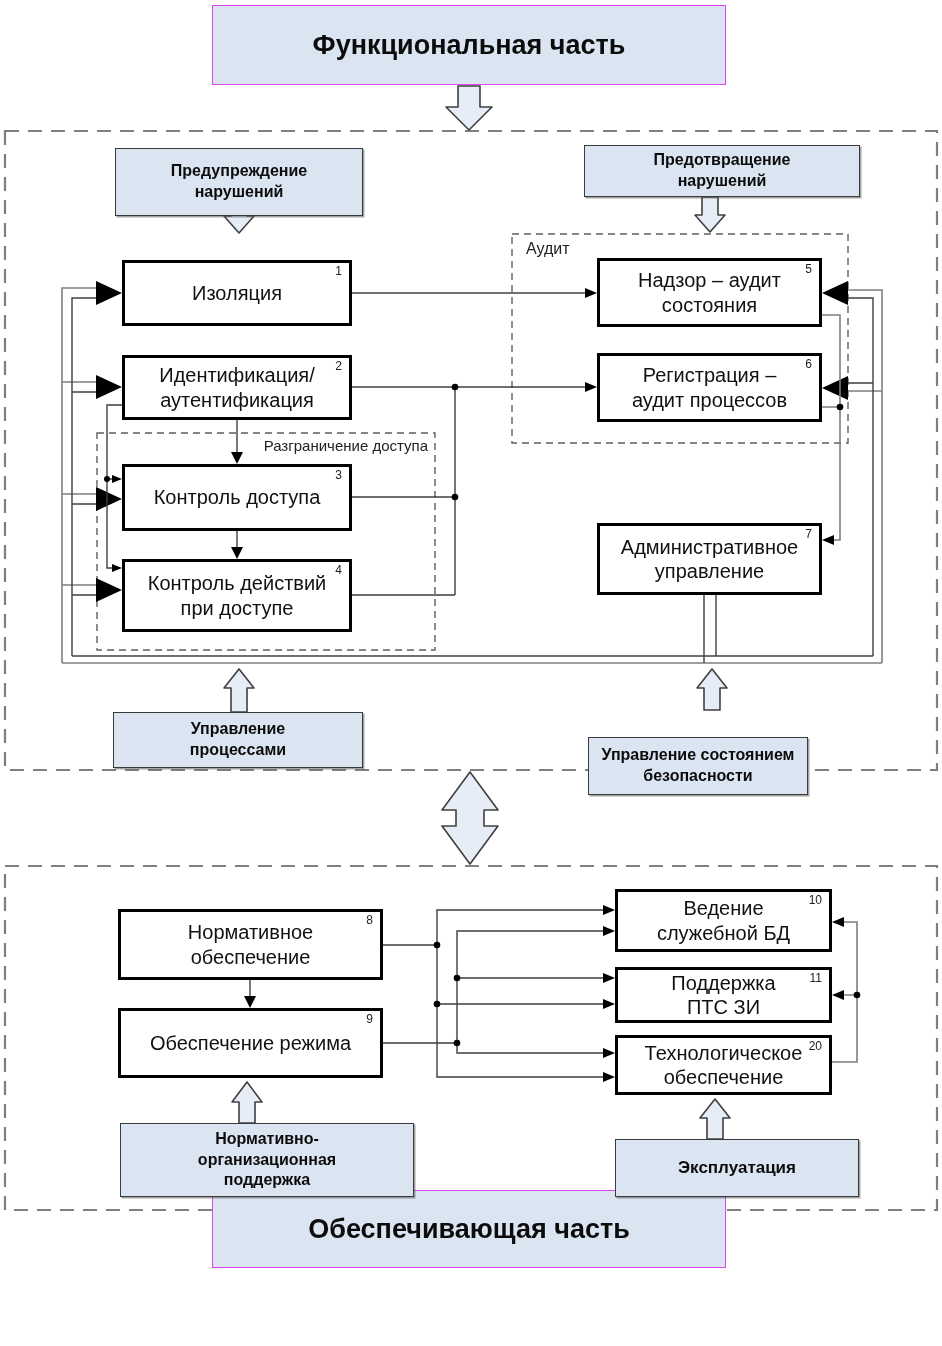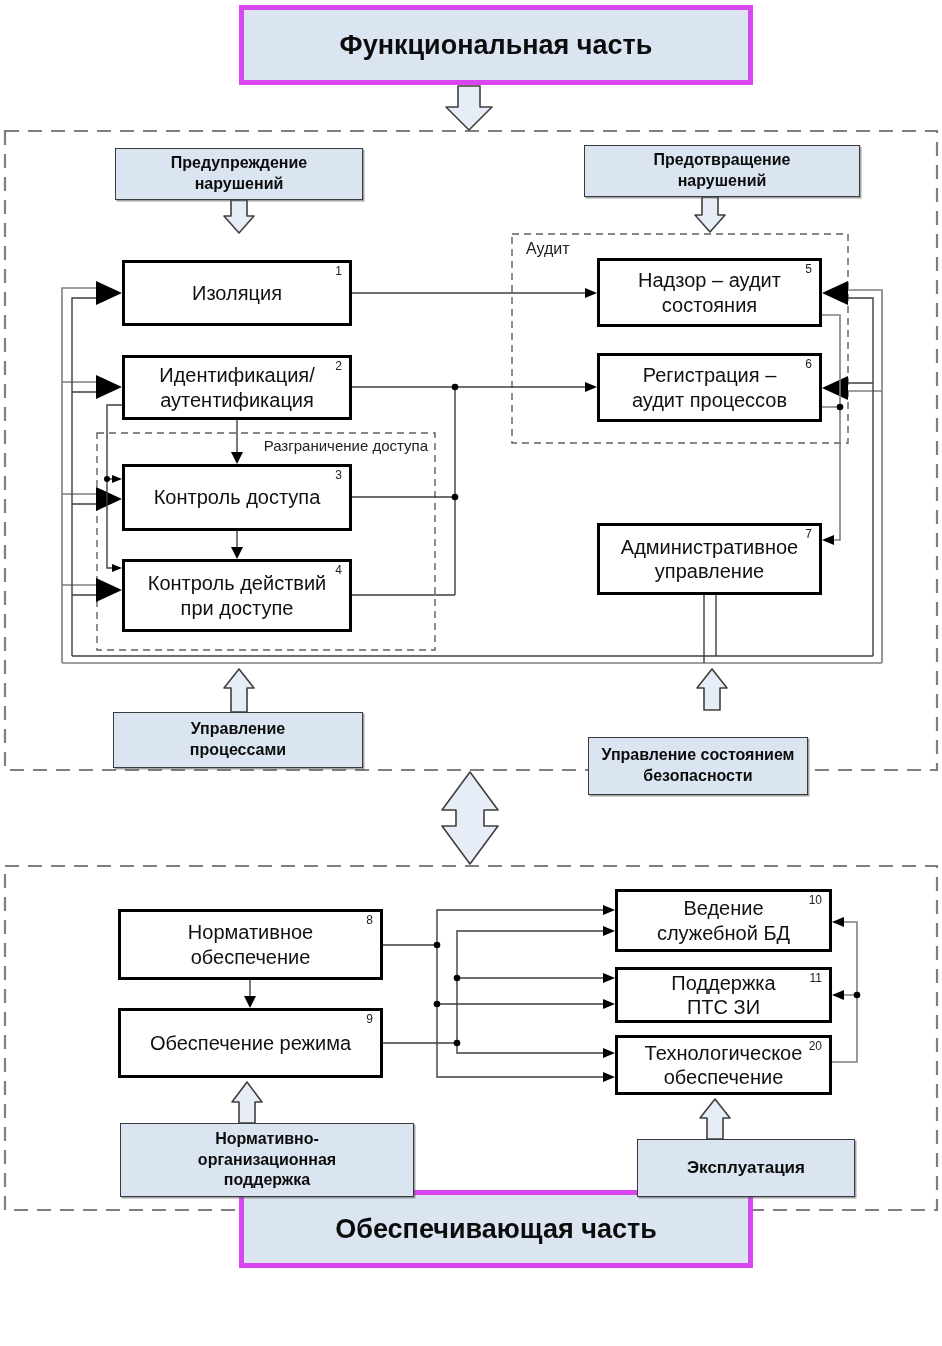--- a/index.html
+++ b/index.html
@@ -26,22 +26,22 @@
   }
   .blk .num{position:absolute;top:2px;right:7px;font-size:12px;line-height:1;color:#222;}
   .lbl{
     position:absolute;z-index:2;box-sizing:border-box;background:var(--label_fill);
     border:1px solid #3a3a3a;box-shadow:1.5px 1.5px 0 rgba(90,90,90,.55);
     display:flex;align-items:center;justify-content:center;text-align:center;
     font-weight:bold;font-size:16px;line-height:1.3;color:#0c0c0c;
   }
   .ttl{
     position:absolute;z-index:2;box-sizing:border-box;background:var(--label_fill);
-    border:5px solid #d946ef;display:flex;align-items:center;justify-content:center;
-    text-align:center;font-weight:bold;font-size:27px;color:#0c0c0c;margin-left:27px;
+    border:1px solid #d946ef;display:flex;align-items:center;justify-content:center;
+    text-align:center;font-weight:bold;font-size:27px;color:#0c0c0c;
   }
   .grp{position:absolute;z-index:2;font-size:15px;color:#222;}
   .pre{white-space:pre-line;}
 </style>
 </head>
 <body>
 
 <div class="stage">
 
   <svg width="942" height="1346" viewBox="0 0 942 1346">
@@ -144,42 +144,42 @@
     </g>
   </svg>
 
   <div class="ttl" style="left:212px;top:5px;width:514px;height:80px">
     <span class="pre">Функциональная часть</span>
   </div>
   <div class="ttl" style="left:212px;top:1190px;width:514px;height:78px">
     <span class="pre">Обеспечивающая часть</span>
   </div>
 
-  <div class="lbl" style="left:115px;top:148px;width:248px;height:52px">
+  <div class="lbl" style="left:115px;top:148px;width:248px;height:68px">
     <span class="pre">Предупреждение
 нарушений</span>
   </div>
   <div class="lbl" style="left:584px;top:145px;width:276px;height:52px">
     <span class="pre">Предотвращение
 нарушений</span>
   </div>
   <div class="lbl" style="left:113px;top:712px;width:250px;height:56px">
     <span class="pre">Управление
 процессами</span>
   </div>
   <div class="lbl" style="left:588px;top:737px;width:220px;height:58px">
     <span class="pre">Управление состоянием
 безопасности</span>
   </div>
   <div class="lbl" style="left:120px;top:1123px;width:294px;height:74px">
     <span class="pre">Нормативно-
 организационная
 поддержка</span>
   </div>
-  <div class="lbl" style="left:637px;top:1139px;width:218px;height:58px;font-size:17px">
+  <div class="lbl" style="left:615px;top:1139px;width:244px;height:58px;font-size:17px">
     <span class="pre">Эксплуатация</span>
   </div>
 
   <div class="grp" style="left:526px;top:240px;font-size:16px">Аудит</div>
   <div class="grp" style="left:240px;top:437px;width:188px;text-align:right">Разграничение доступа</div>
 
   <div class="blk" style="left:122px;top:260px;width:230px;height:66px">
     <span class="num">1</span>
     <span class="pre">Изоляция</span>
   </div>

